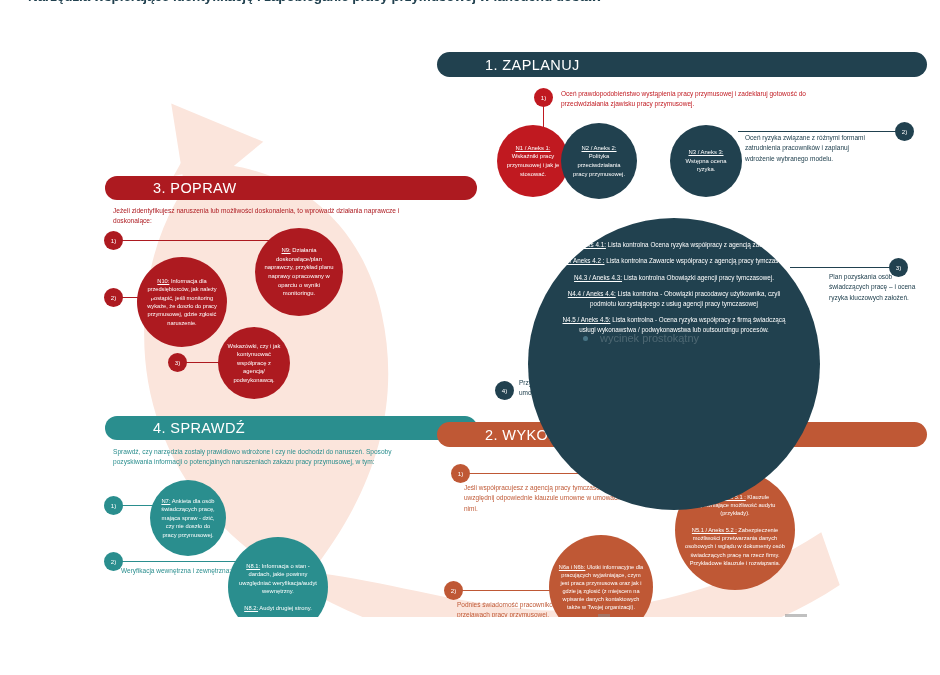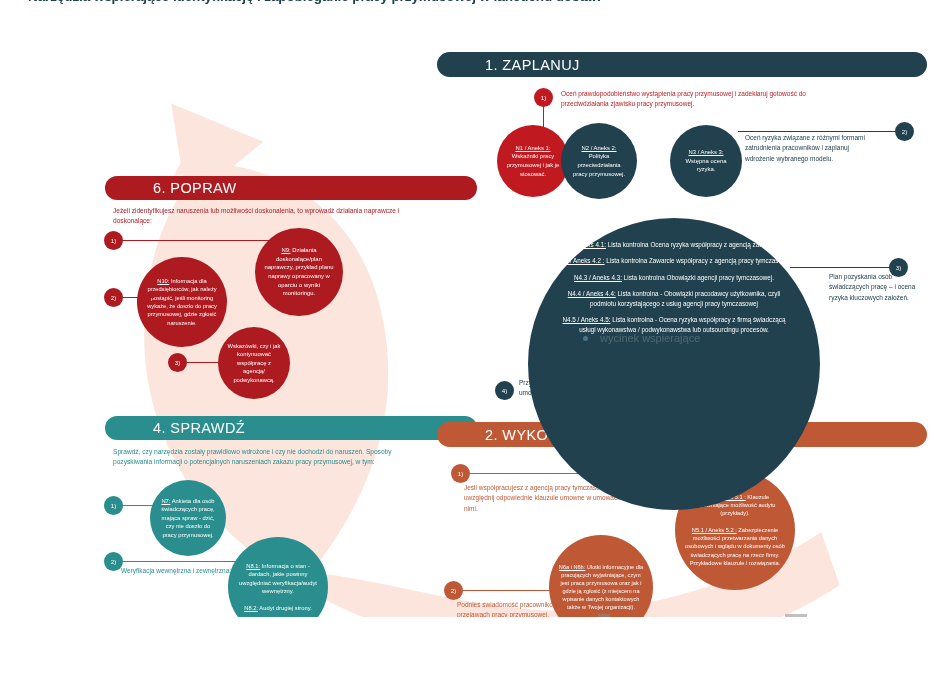--- a/index.html
+++ b/index.html
@@ -161,30 +161,30 @@
     <p><span class="u">N4.2 / Aneks 4.2 :</span>
        <span>Lista kontrolna Zawarcie współpracy z agencją pracy tymczasowej.</span></p>
     <p><span class="u">N4.3 / Aneks 4.3:</span>
        <span>Lista kontrolna Obowiązki agencji pracy tymczasowej.</span></p>
     <p><span class="u">N4.4 / Aneks 4.4:</span>
        <span>Lista kontrolna - Obowiązki pracodawcy użytkownika, czyli podmiotu korzystającego z usług agencji pracy tymczasowej</span></p>
     <p><span class="u">N4.5 / Aneks 4.5:</span>
        <span>Lista kontrolna - Ocena ryzyka współpracy z firmą świadczącą usługi wykonawstwa / podwykonawstwa lub outsourcingu procesów.</span></p>
   </div>
   <div class="wm-dot"></div>
-  <div class="watermark">wycinek wspierające</div>
+  <div class="watermark">wycinek prostokątny</div>
 
   <div class="line" style="left:790px;top:267px;width:106px;background:#21414f;"></div>
   <div class="num c-navy" style="left:889px;top:258px;">3)</div>
   <div class="note n-navy" style="left:829px;top:272px;width:92px;">Plan pozyskania osób świadczących pracę – i ocena ryzyka kluczowych założeń.</div>
 
   <div class="num c-navy" style="left:495px;top:381px;">4)</div>
   <div class="note n-navy" style="left:519px;top:378px;width:100px;">Przygotowanie zapisów klauzul umownych.</div>
 
-  <div class="pill s4">6. POPRAW</div>
+  <div class="pill s4">3. POPRAW</div>
   <div class="intro i4">Jeżeli zidentyfikujesz naruszenia lub możliwości doskonalenia, to wprowadź działania naprawcze i doskonalące:</div>
 
   <div class="line" style="left:114px;top:240px;width:167px;background:#ad1a20;"></div>
   <div class="num c-dred" style="left:104px;top:231px;">1)</div>
 
   <div class="circ c-dred" style="left:255px;top:228px;width:88px;height:88px;font-size:5.9px;">
     <div class="inner">
       <span class="u">N9:</span>
       <span>Działania doskonalące/plan naprawczy, przykład planu naprawy opracowany w oparciu o wyniki monitoringu.</span>
     </div>

